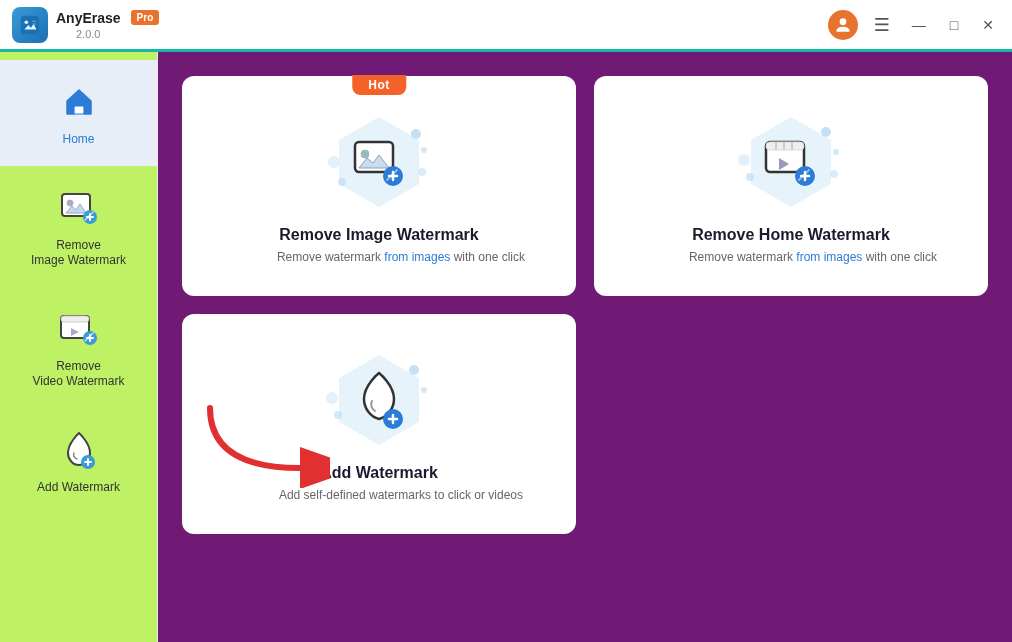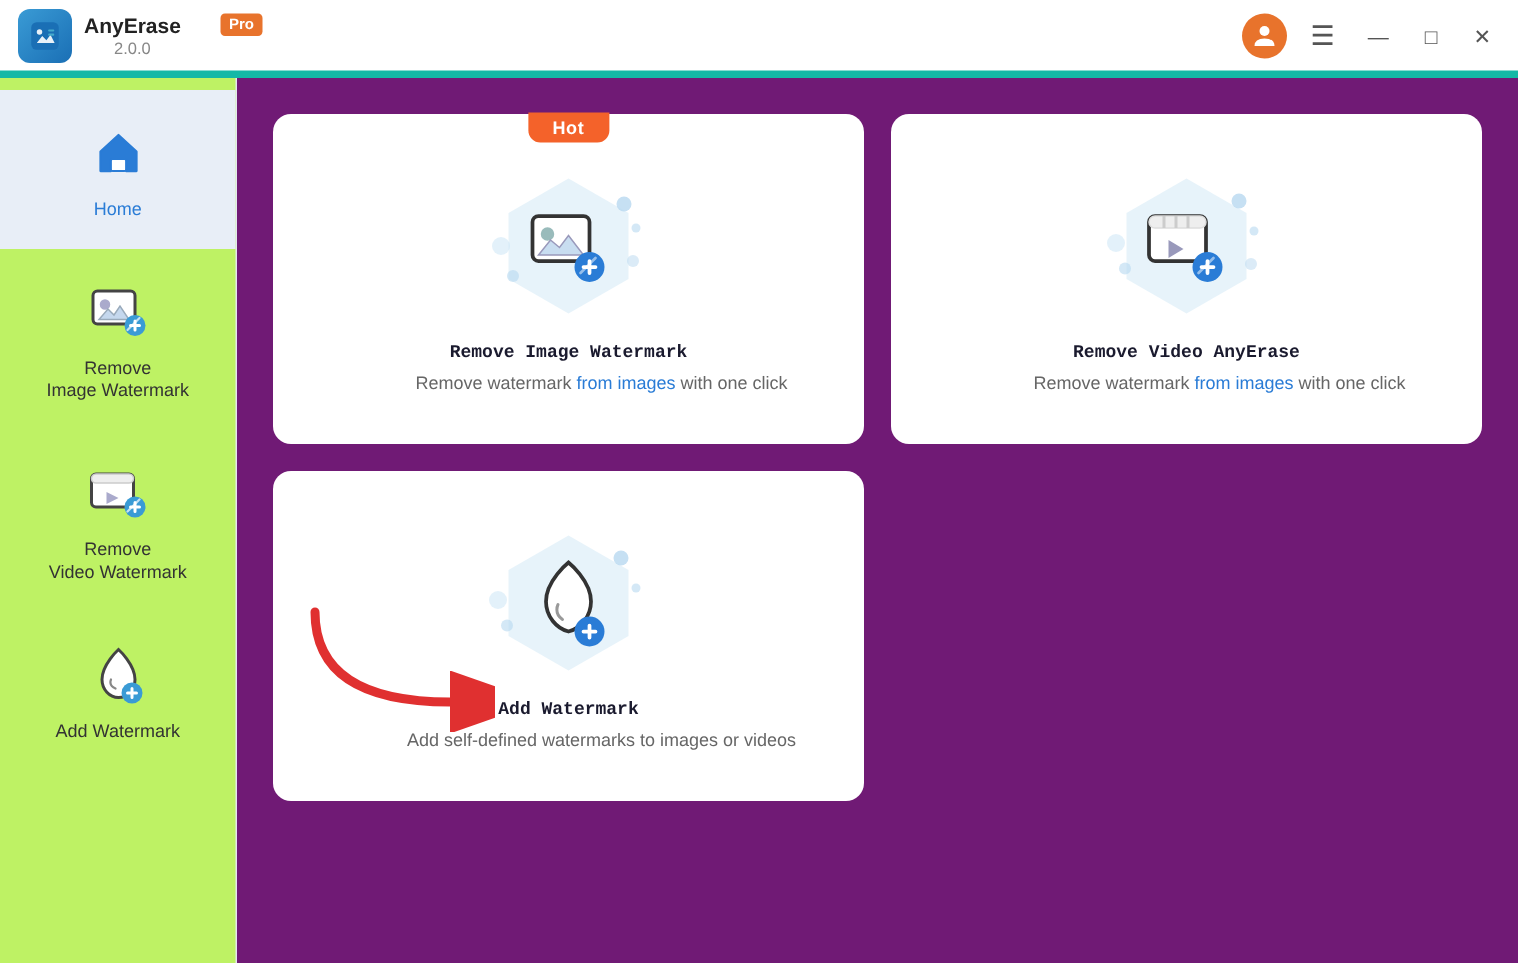--- a/index.html
+++ b/index.html
@@ -13,21 +13,21 @@
       flex-direction: column;
     }
 
     
     .titlebar {
       display: flex;
       align-items: center;
       background: #ffffff;
       padding: 0 12px;
       height: 52px;
-      border-bottom: 5px solid #14b8a6;
+      border-bottom: 3px solid #14b8a6;
       position: relative;
     }
     .titlebar-logo {
       width: 36px;
       height: 36px;
       background: linear-gradient(135deg, #3a9bd5, #1a6fb5);
       border-radius: 8px;
       display: flex;
       align-items: center;
       justify-content: center;
@@ -48,21 +48,21 @@
       margin-left: 20px;
       margin-top: 2px;
     }
     .titlebar-pro {
       background: #e8732c;
       color: white;
       font-size: 10px;
       font-weight: 700;
       padding: 2px 6px;
       border-radius: 3px;
-      margin-left: 20px;
+      margin-left: 4px;
     }
     .titlebar-controls {
       margin-left: auto;
       display: flex;
       align-items: center;
       gap: 12px;
     }
     .titlebar-avatar {
       width: 30px;
       height: 30px;
@@ -184,26 +184,25 @@
       width: 110px;
       height: 100px;
       display: flex;
       align-items: center;
       justify-content: center;
       margin-bottom: 14px;
       position: relative;
     }
 
     .card-title {
-      font-size: 12px;
+      font-size: 16px;
       font-weight: 700;
       color: #1a1a2e;
       margin-bottom: 6px;
       text-align: center;
-      font-family: Liberation Mono, monospace;
     }
     .card-desc {
       font-size: 12px;
       color: #666;
       text-align: center;
       margin-left: 44px;
     }
     .card-desc span {
       color: #2a7cd6;
     }
@@ -341,21 +340,21 @@
           <rect x="3" y="8" width="38" height="8" rx="4" fill="#eee" stroke="#ddd" stroke-width="1"></rect>
           <rect x="12" y="8" width="2" height="8" fill="#ccc"></rect>
           <rect x="20" y="8" width="2" height="8" fill="#ccc"></rect>
           <rect x="28" y="8" width="2" height="8" fill="#ccc"></rect>
           <path d="M16 24 L26 30 L16 36Z" fill="#99b"></path>
           <circle cx="42" cy="42" r="10" fill="#2a7cd6"></circle>
           <path d="M38 42 L46 42 M42 38 L42 46" stroke="white" stroke-width="2.5" stroke-linecap="round"></path>
           <path d="M36 46 L46 36" stroke="white" stroke-width="1.8" stroke-linecap="round" opacity="0.5"></path>
         </svg>
       </div>
-      <div class="card-title">Remove Video AnyErase</div>
+      <div class="card-title">Remove Home Watermark</div>
       <div class="card-desc">
         Remove watermark <span>from images</span> with one click
       </div>
     </div>
 
     <div class="card" style="grid-column: 1 / 2; position:relative;">
 
       <svg width="130" height="90" viewBox="0 0 130 90" style="position:absolute;left:18px;top:38%;z-index:2;">
         <defs>
           <marker id="arrowhead" markerWidth="10" markerHeight="7" refX="0" refY="3.5" orient="auto">
@@ -374,18 +373,18 @@
         </svg>
         <svg width="56" height="62" viewBox="0 0 56 62" fill="none" style="position:relative;z-index:1;">
           <path d="M28 4 C28 4 13 16 13 30 C13 40 20 48 28 50 C36 48 43 40 43 30 C43 16 28 4 28 4Z" fill="white" stroke="#333" stroke-width="2.5"></path>
           <path d="M21 32 C21 32 18 38 24 42" stroke="#999" stroke-width="2" stroke-linecap="round"></path>
           <circle cx="42" cy="50" r="10" fill="#2a7cd6"></circle>
           <path d="M38 50 L46 50 M42 46 L42 54" stroke="white" stroke-width="2.5" stroke-linecap="round"></path>
         </svg>
       </div>
       <div class="card-title">Add Watermark</div>
       <div class="card-desc">
-        Add self-defined watermarks to images or videos
+        Add self-defined watermarks to click or videos
       </div>
     </div>
 
   </div>
 </div>
 
 </body></html>

